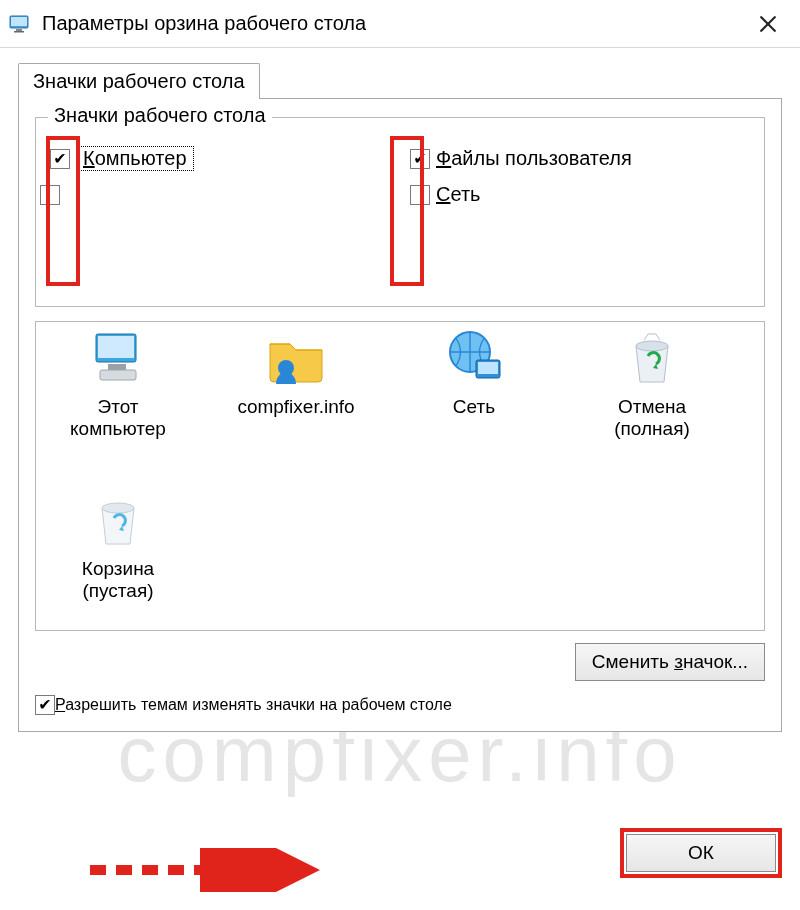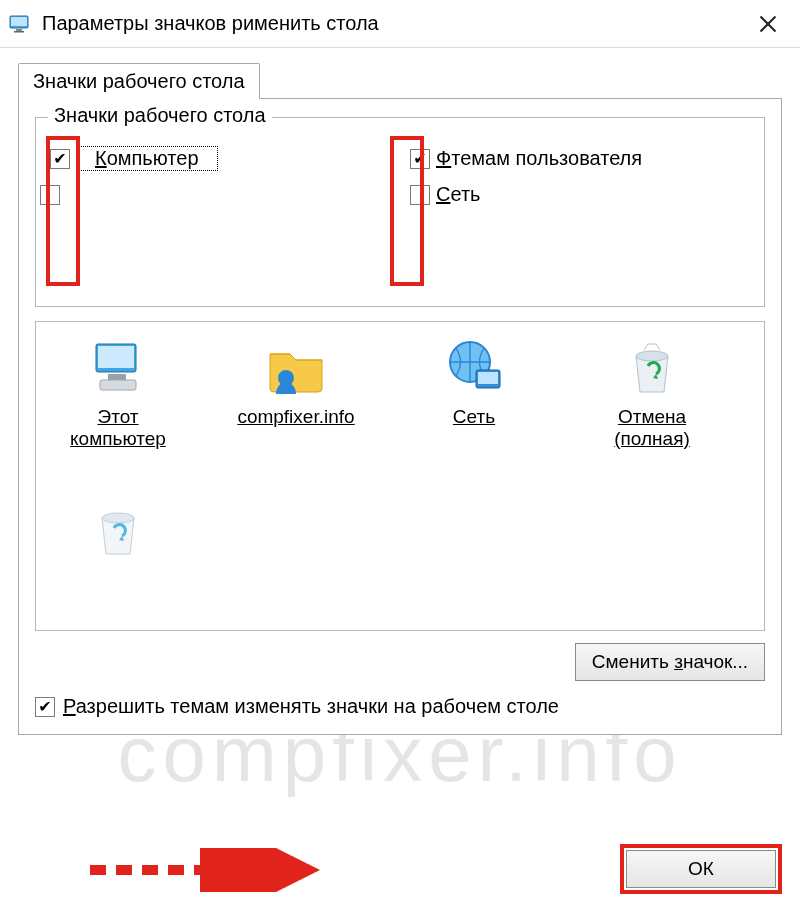--- a/index.html
+++ b/index.html
@@ -105,43 +105,42 @@
     align-items: center;
     justify-content: center;
     font-size: 16px;
     line-height: 1;
   }
   .chk.checked::after {
     content: "✔";
   }
   .focus-rect {
     border: 1px dotted #000;
-    padding: 0 18px;
+    padding: 0 6px;
   }
   .check .label { font-size: 20px; }
   .check .label .ul { text-decoration: underline; }
 
   
   .red-vbox {
     position: absolute;
     border: 4px solid #e0241c;
     pointer-events: none;
   }
   .arrow {
     position: absolute;
     pointer-events: none;
   }
 
   
   .iconbox {
     border: 1px solid #b7b7b7;
     background: #fff;
     height: 310px;
-    padding: 14px 12px;
-    text-decoration: underline;
+    padding: 4px 12px;
   }
   .iconrow {
     display: flex;
     gap: 38px;
     flex-wrap: wrap;
   }
   .iconitem {
     width: 140px;
     display: flex;
     flex-direction: column;
@@ -169,23 +168,22 @@
     justify-content: center;
     cursor: pointer;
     padding: 0 12px;
   }
   .winbtn .ul { text-decoration: underline; }
 
   
   .allowrow {
     display: flex;
     align-items: center;
-    gap: 8px;
     margin-top: 14px;
-    font-size: 20px;
+    font-size: 16px;
   }
   .allowrow .ul { text-decoration: underline; }
 
   
   .watermark {
     position: absolute;
     left: 0; right: 0;
     bottom: 110px;
     text-align: center;
     font-size: 78px;
@@ -193,21 +191,21 @@
     font-weight: 300;
     color: rgba(180,180,180,0.35);
     pointer-events: none;
     font-family: "Segoe UI Light", "Segoe UI", sans-serif;
     white-space: nowrap;
   }
 
   
   .footer {
     position: absolute;
-    bottom: 16px;
+    bottom: 32px;
     right: 18px;
     display: flex;
     gap: 18px;
     align-items: center;
   }
   .footer .winbtn { min-width: 140px; }
   .ok-highlight {
     position: relative;
     border: 4px solid #e0241c;
     padding: 2px;
@@ -223,21 +221,21 @@
 
 <div class="titlebar">
   <span class="appicon">
     <svg viewBox="0 0 24 24" width="24" height="24">
       <rect x="2" y="4" width="18" height="12" rx="1" fill="#4aa3df" stroke="#2a6fa0"></rect>
       <rect x="3" y="5" width="16" height="9" fill="#bfe4ff"></rect>
       <rect x="8" y="17" width="6" height="2" fill="#888"></rect>
       <rect x="6" y="19" width="10" height="1.5" fill="#666"></rect>
     </svg>
   </span>
-  <span class="title">Параметры значков рименить стола</span>
+  <span class="title">Параметры орзина рабочего стола</span>
   <span class="close">
     <svg viewBox="0 0 16 16" width="20" height="20">
       <line x1="2" y1="2" x2="14" y2="14" stroke="#222" stroke-width="1.6"></line>
       <line x1="14" y1="2" x2="2" y2="14" stroke="#222" stroke-width="1.6"></line>
     </svg>
   </span>
 </div>
 
 <div class="dialog-body">
 
@@ -256,21 +254,21 @@
       <div class="checks">
 
         <div class="check">
           <span class="chk checked"></span>
           <span class="label focus-rect"><span class="ul">К</span><span>омпьютер</span></span>
         </div>
 
 
         <div class="check">
           <span class="chk checked"></span>
-          <span class="label"><span class="ul">Ф</span><span>темам пользователя</span></span>
+          <span class="label"><span class="ul">Ф</span><span>айлы пользователя</span></span>
         </div>
 
         <div class="check" style="margin-left:-10px;">
           <span class="chk"></span>
         </div>
 
         <div class="check">
           <span class="chk"></span>
           <span class="label"><span class="ul">С</span><span>еть</span></span>
         </div>
@@ -326,20 +324,21 @@
         </div>
         <div class="iconitem" style="margin-top:10px;">
           <span class="icn">
             <svg viewBox="0 0 64 64" width="64" height="64">
               <path d="M16 20h32l-4 36H20z" fill="#f2f6f9" stroke="#c4cdd5"></path>
               <ellipse cx="32" cy="20" rx="16" ry="5" fill="#e1e9ef" stroke="#c4cdd5"></ellipse>
               <path d="M28 30a6 6 0 1 1 8 8" fill="none" stroke="#4fb7e6" stroke-width="3"></path>
               <path d="M36 38l-3 4 5 1z" fill="#4fb7e6"></path>
             </svg>
           </span>
+          <span>Корзина (пустая)</span>
         </div>
       </div>
     </div>
 
     <div class="btnrow">
       <div class="winbtn">
         <span><span>Сменить </span><span class="ul">з</span><span>начок...</span></span>
       </div>
     </div>
 

